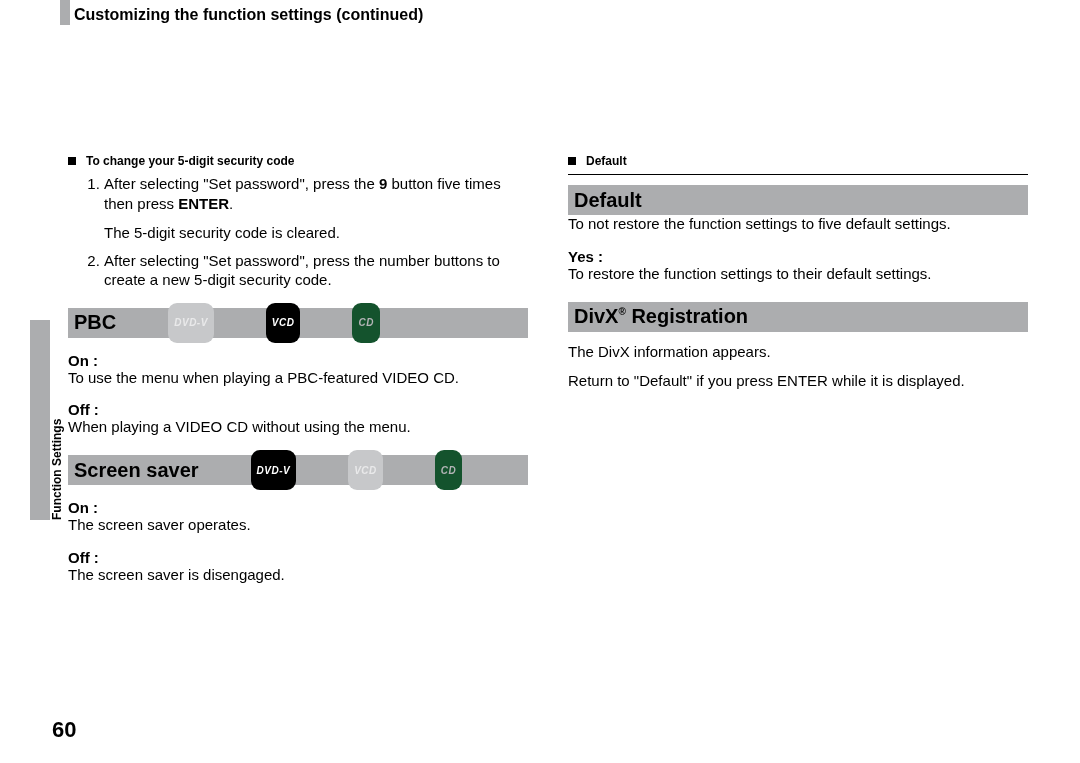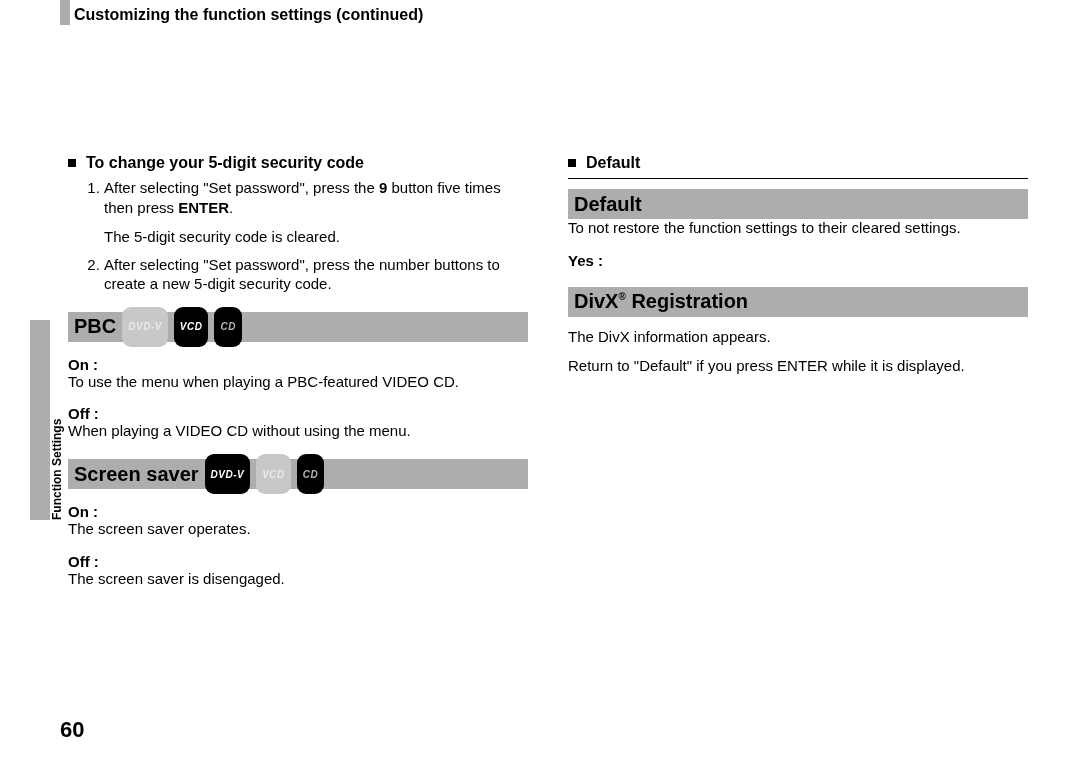--- a/index.html
+++ b/index.html
@@ -57,21 +57,21 @@
     display: flex;
     gap: 40px;
   }
   .col {
     flex: 1 1 0;
   }
   .sub-heading {
     display: flex;
     align-items: center;
     font-weight: bold;
-    font-size: 16px;
+    font-size: 12px;
     margin-top: 4px;
   }
   .sq {
     width: 8px;
     height: 8px;
     background: #000;
     display: inline-block;
     margin-right: 10px;
   }
   ol.steps {
@@ -104,35 +104,36 @@
     display: inline-flex;
     align-items: center;
     justify-content: center;
     height: 16px;
     padding: 12px 6px;
     border-radius: 9px;
     font-size: 10px;
     font-weight: bold;
     font-style: italic;
     letter-spacing: 0.5px;
+    margin-left: 46px;
   }
   .pill.ghost { background:#c7c8ca; color:#e9e9ea; }
   .pill.solid { background:#000; color:#fff; }
-  .pill.light { background:#000000; color:#b3b4b6; }
+  .pill.light { background:#14532d; color:#b3b4b6; }
   .opt-label { font-weight: bold; font-size: 15px; margin-top: 14px; }
   .opt-text { font-size: 15px; line-height: 1.25; }
   .right-para { font-size: 15px; line-height: 1.3; margin-top: 10px; }
   .right-hr {
     border: none;
     border-top: 1px solid #000;
     margin: 6px 0 10px 0;
   }
   .page-num {
     position: absolute;
-    left: 60px;
+    left: 52px;
     bottom: 20px;
     font-size: 22px;
     font-weight: bold;
   }
   sup { font-size: 10px; vertical-align: super; }
   b.inline { font-weight: bold; }
 </style>
 </head>
 <body>
 
@@ -195,23 +196,24 @@
       <div class="sub-heading">
         <span class="sq"></span>
         <span>Default</span>
       </div>
       <hr class="right-hr">
 
       <div class="section-bar" style="margin-top:8px;">
         <span>Default</span>
       </div>
 
-      <div class="opt-text">To not restore the function settings to their cleared settings.</div>
+      <div class="opt-text">To not restore the function settings to five default settings.</div>
 
       <div class="opt-label">Yes :</div>
+      <div class="opt-text">To restore the function settings to their default settings.</div>
 
       <div class="section-bar">
         <span>
           <span>DivX</span><sup>®</sup><span> Registration</span>
         </span>
       </div>
 
       <div class="right-para">The DivX information appears.</div>
       <div class="right-para">Return to "Default" if you press ENTER while it is displayed.</div>
 

